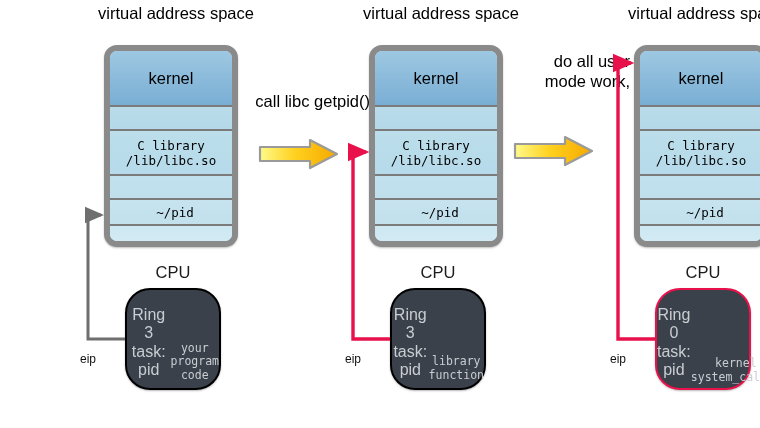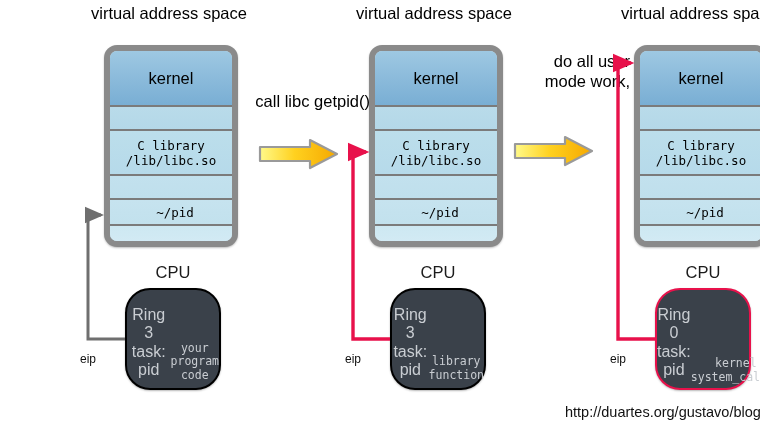--- a/index.html
+++ b/index.html
@@ -10,21 +10,21 @@
   #stage{
     position:relative;
     width:760px;height:428px;
     background:#ffffff;
     overflow:hidden;
     border-radius:10px;
   }
   
   .hdr{
     position:absolute;
-    text-align:left;
+    text-align:center;
     font-size:16.5px;
     line-height:19px;
     color:#000;
     width:170px;
   }
   .cpu-label{
     position:absolute;
     text-align:center;
     font-size:16.5px;
     color:#1b1b1b;
@@ -223,21 +223,20 @@
   <div class="cpu-label" style="left:643px;top:263px;">CPU</div>
   <div class="cpu ring0" style="left:655px;top:288px;">
     <div class="ring">Ring 0
 task: pid</div>
     <div class="mono">kernel
 system_call()</div>
   </div>
 
   <div class="eip" style="left:610px;top:352px;">eip</div>
 
-  <div class="url" style="left:565px;top:404px;">http://duartes.org/gustavo/blog</div>
 
   <svg id="wires" viewBox="0 0 760 428">
     <defs>
       <marker id="grayhead" markerWidth="7" markerHeight="7" refX="5.4" refY="3.2" orient="auto">
         <path d="M0,0.4 L6.4,3.2 L0,6 Z" fill="#6f6f6f"></path>
       </marker>
       <marker id="redhead" markerWidth="7" markerHeight="7" refX="5.4" refY="3.2" orient="auto">
         <path d="M0,0.4 L6.4,3.2 L0,6 Z" fill="#e8114b"></path>
       </marker>
     </defs>

